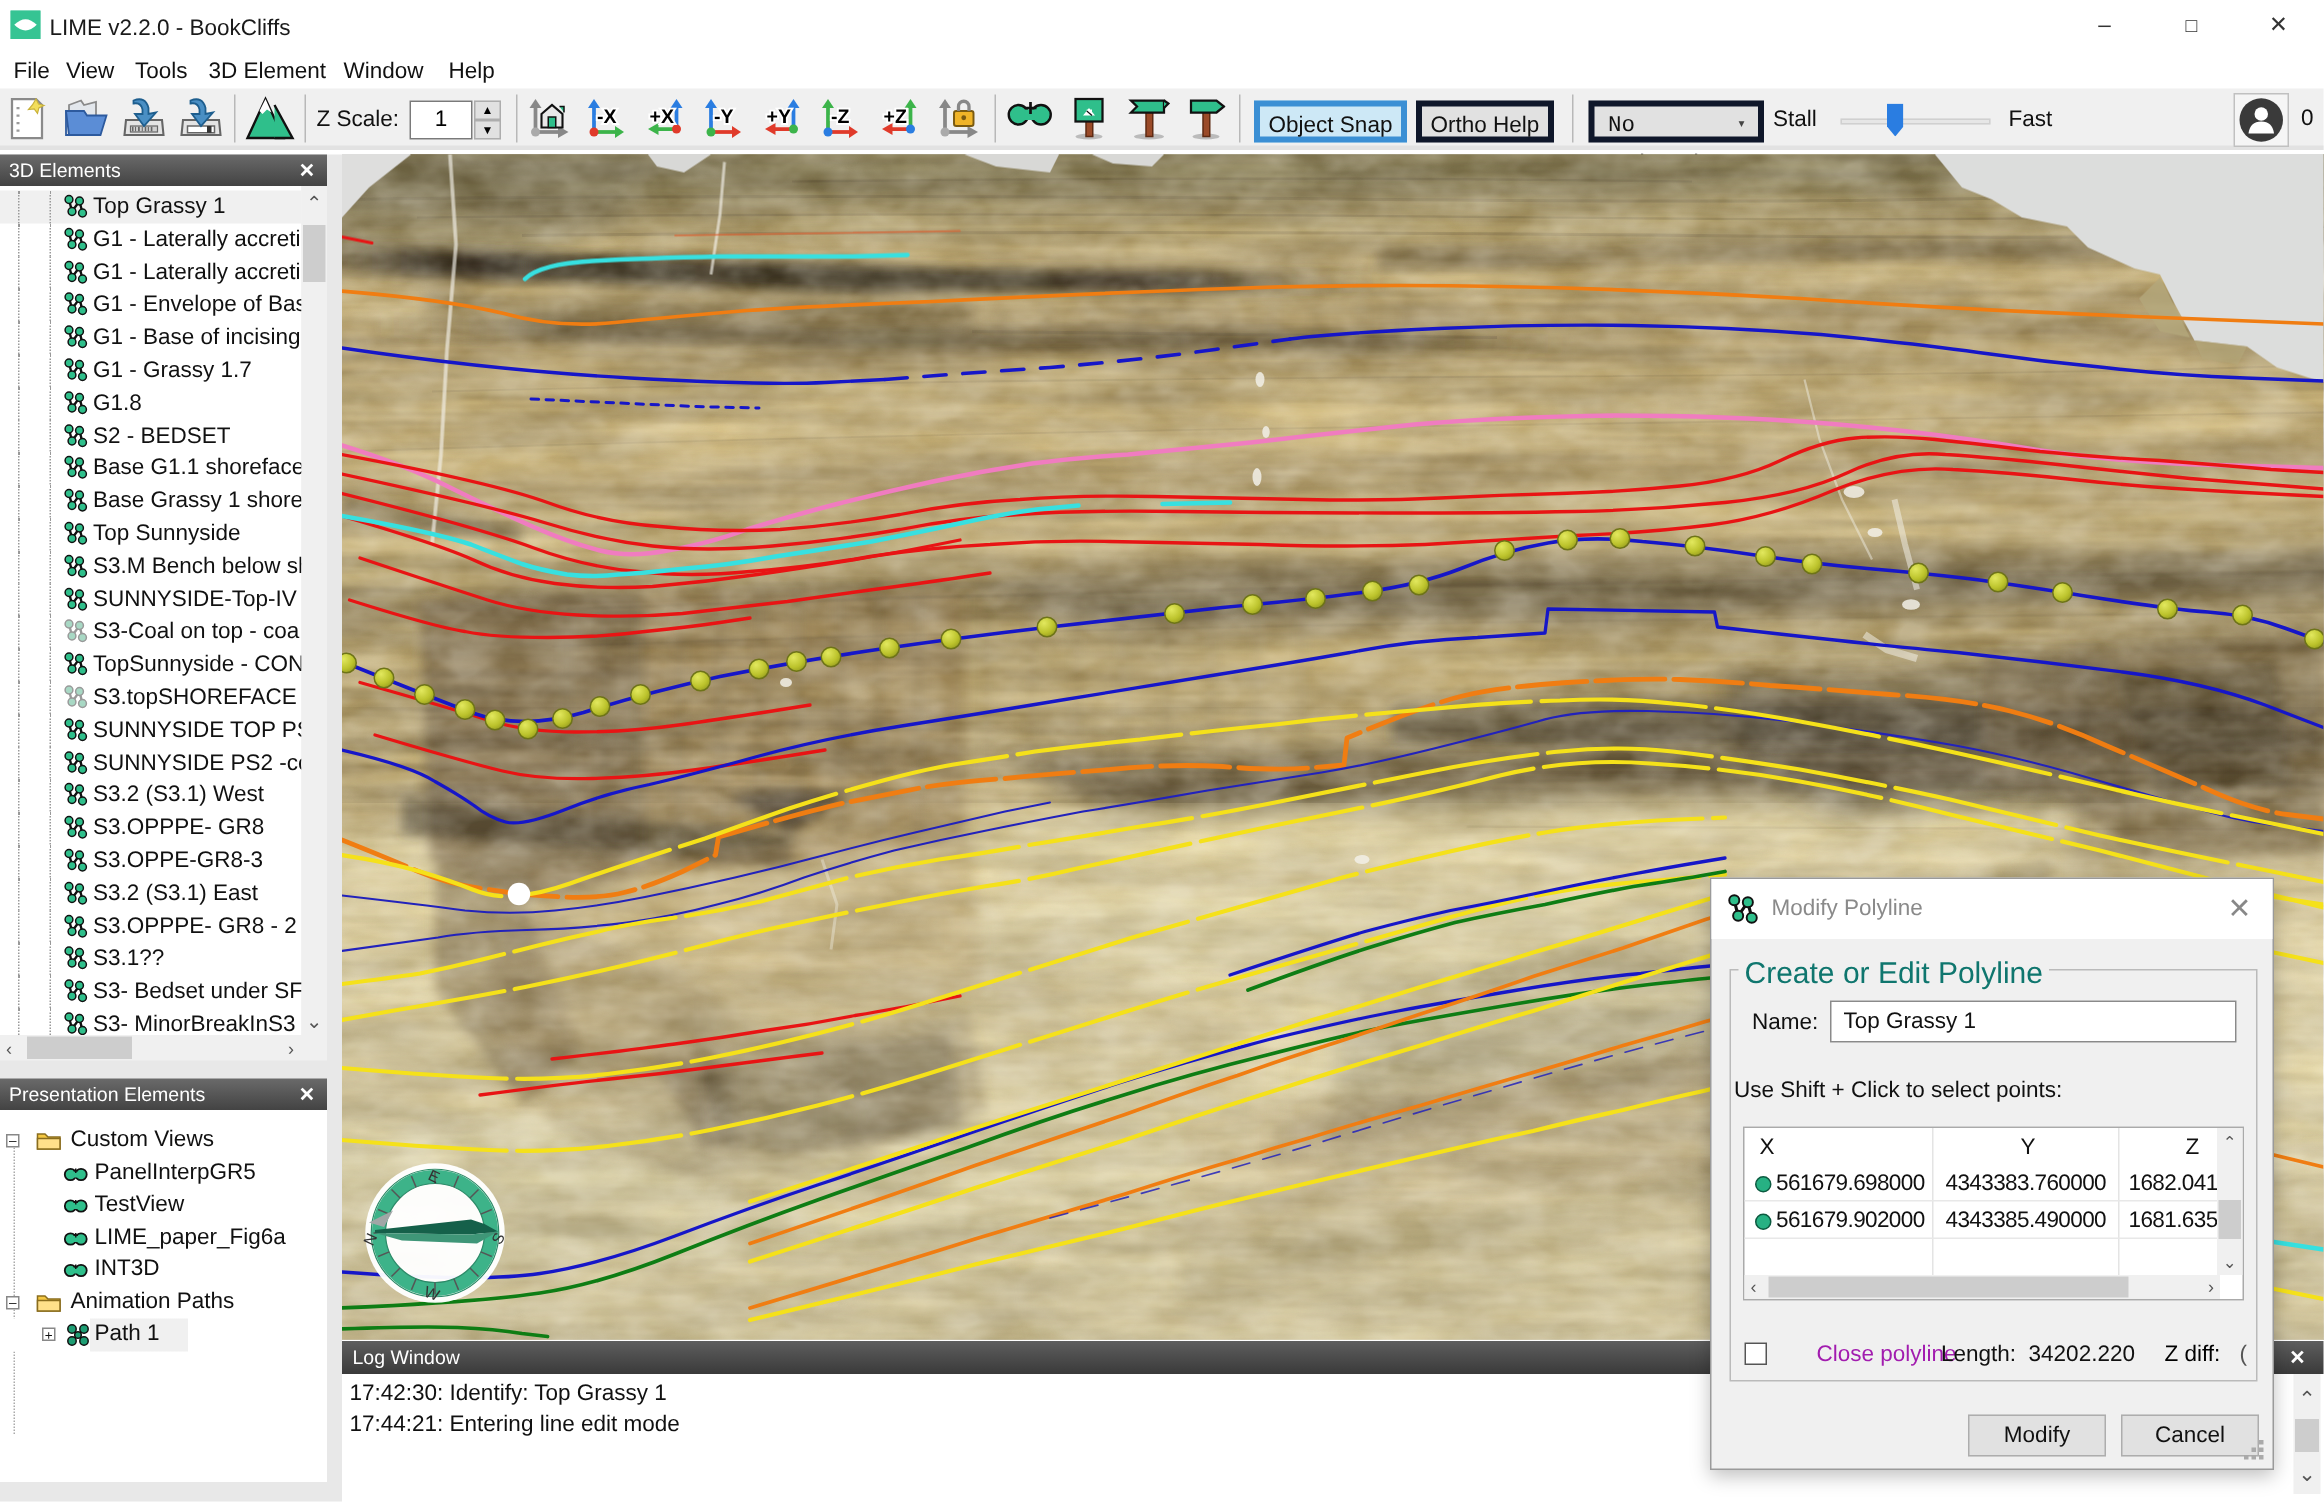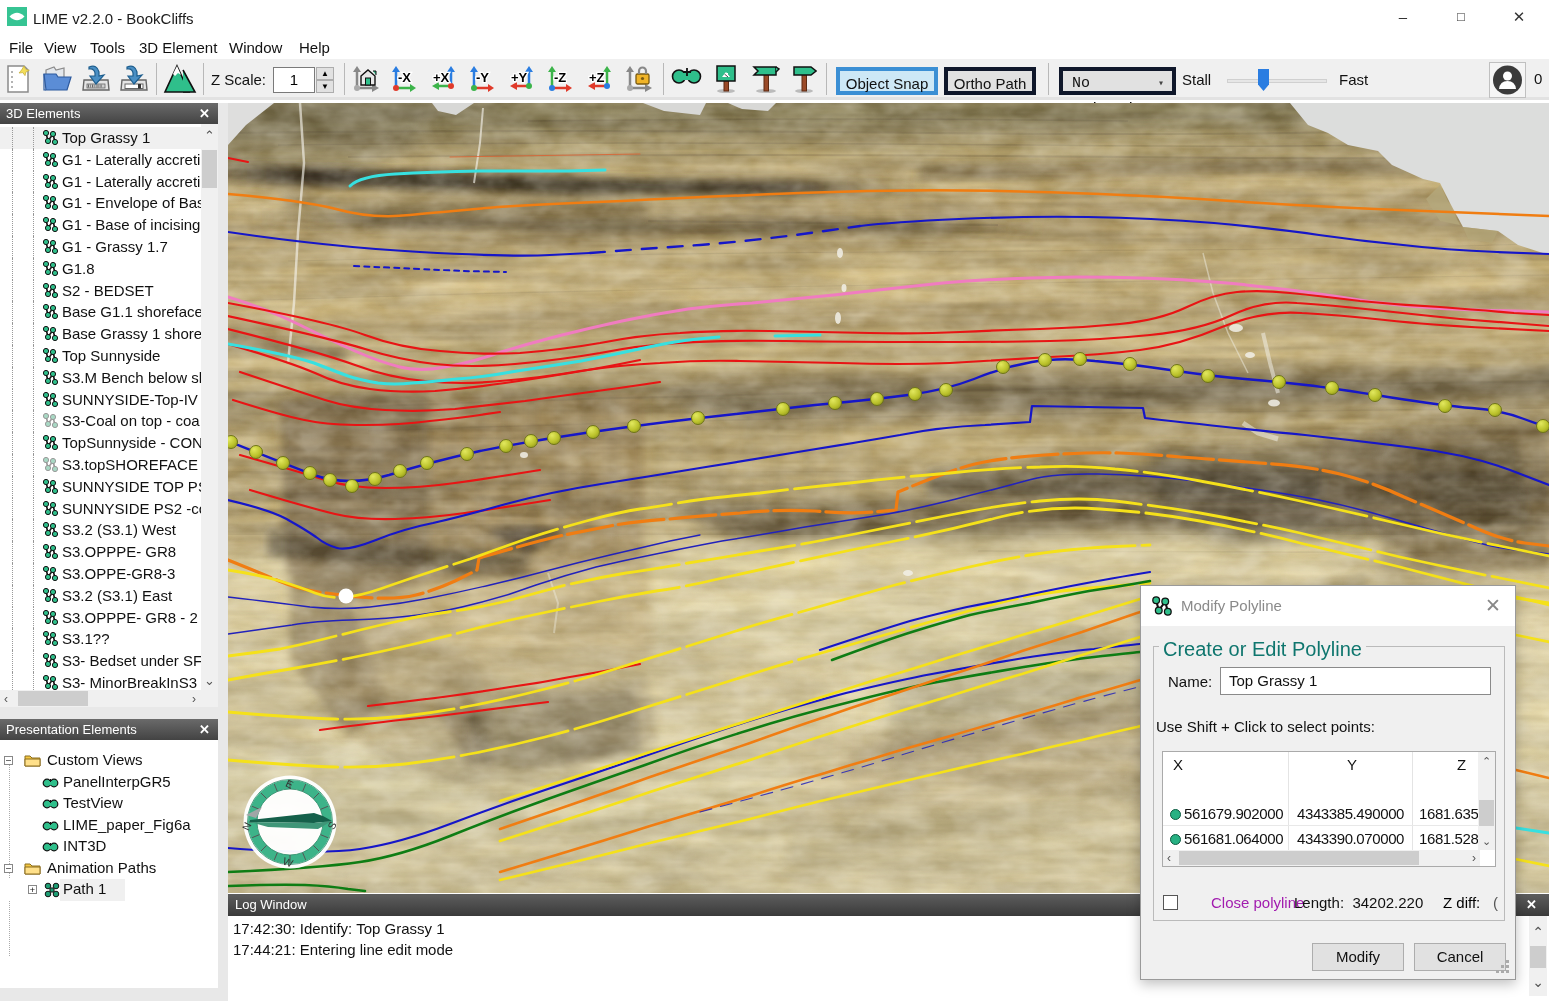--- a/index.html
+++ b/index.html
@@ -200,21 +200,21 @@
         <path d="M2 3 L24 3 L24 11 L2 11 L6 7 Z" fill="#2fbf8b" stroke="#111" stroke-width="1.5"></path>
         <path d="M24 3 L27 5 L24 8" fill="#2fbf8b" stroke="#111" stroke-width="1.5"></path>
       </svg></div>
  <div class="tico" style="left:791px;"><svg width="26" height="30" viewBox="0 0 26 30">
         <ellipse cx="13" cy="27" rx="9" ry="2" fill="#bbb"></ellipse>
         <rect x="11" y="10" width="4.5" height="17" fill="#9a4a28" stroke="#5e2a12" stroke-width="1"></rect>
         <path d="M3 3 L20 3 L25 7 L20 11 L3 11 Z" fill="#2fbf8b" stroke="#111" stroke-width="1.5"></path>
       </svg></div>
  <div class="tsep" style="left:826px;"></div>
  <div class="tbtn" style="left:836px;width:102px;background:#cde8f6;border-color:#3b8fd4;">Object Snap</div>
- <div class="tbtn" style="left:944px;width:92px;">Ortho Path</div>
+ <div class="tbtn" style="left:944px;width:92px;">Ortho Help</div>
  <div class="tsep" style="left:1048px;"></div>
  <div class="tbtn" style="left:1059px;width:117px;text-align:left;padding-left:9px;font-family:Liberation Mono, monospace;">No animation<span style="position:absolute;right:8px;top:0;font-size:10px;color:#444;">▾</span></div>
  <div style="position:absolute;left:1182px;top:12px;font-size:15px;color:#111;">Stall</div>
  <div style="position:absolute;left:1227px;top:20px;width:100px;height:4px;background:#e6e6e6;border:1px solid #d0d0d0;"></div>
  <div style="position:absolute;left:1258px;top:10px;width:11px;height:22px;background:#2a7de1;clip-path:polygon(0 0,100% 0,100% 70%,50% 100%,0 70%);"></div>
  <div style="position:absolute;left:1339px;top:12px;font-size:15px;color:#111;">Fast</div>
  <div style="position:absolute;left:1489px;top:3px;width:37px;height:36px;border:1px solid #c0c0c0;background:#f5f5f5;">
    <svg width="35" height="34" viewBox="0 0 35 34">
         <circle cx="17.5" cy="17" r="14.5" fill="#3a3a3a"></circle>
         <circle cx="17.5" cy="13" r="4.5" fill="#fff"></circle>
@@ -1016,31 +1016,31 @@
     <div class="glabel">Create or Edit Polyline</div>
  <div id="nmlbl">Name:</div>
  <div id="nminput">Top Grassy 1</div>
  <div id="shiftlbl">Use Shift + Click to select points:</div>
  <div id="tbl">
    <div style="position:absolute;left:10px;top:4px;">X</div>
    <div style="position:absolute;left:184px;top:4px;">Y</div>
    <div style="position:absolute;left:294px;top:4px;">Z</div>
    <div style="position:absolute;left:125px;top:0;width:1px;height:99px;background:#e4e4e4;"></div>
    <div style="position:absolute;left:249px;top:0;width:1px;height:99px;background:#e4e4e4;"></div>
+   <div class="trow" style="top:25px;">
+     <span class="tdot"></span>
+        <span class="tc" style="left:21px;">561679.698000</span>
+        <span class="tc" style="left:134px;">4343383.760000</span>
+        <span class="tc" style="left:256px;">1682.041</span>
+      </div>
    <div class="trow" style="top:50px;">
      <span class="tdot"></span>
         <span class="tc" style="left:21px;">561679.902000</span>
         <span class="tc" style="left:134px;">4343385.490000</span>
         <span class="tc" style="left:256px;">1681.635</span>
-      </div>
-   <div class="trow" style="top:75px;">
-     <span class="tdot"></span>
-        <span class="tc" style="left:21px;">561681.064000</span>
-        <span class="tc" style="left:134px;">4343390.070000</span>
-        <span class="tc" style="left:256px;">1681.528</span>
       </div>
    <div class="sb" style="right:0;top:0;width:17px;height:98px;">
      <div class="ar" style="padding-top:3px;">⌃</div>
      <div style="position:absolute;left:1px;top:48px;width:15px;height:26px;background:#cdcdcd;"></div>
      <div class="ar" style="position:absolute;bottom:2px;width:100%;">⌄</div>
    </div>
    <div class="sb" style="left:0;bottom:0;width:317px;height:16px;">
      <div style="position:absolute;left:4px;top:1px;color:#555;font-size:12px;">‹</div>
      <div style="position:absolute;left:16px;top:1px;width:240px;height:14px;background:#cdcdcd;"></div>
      <div style="position:absolute;right:4px;top:1px;color:#555;font-size:12px;">›</div>

